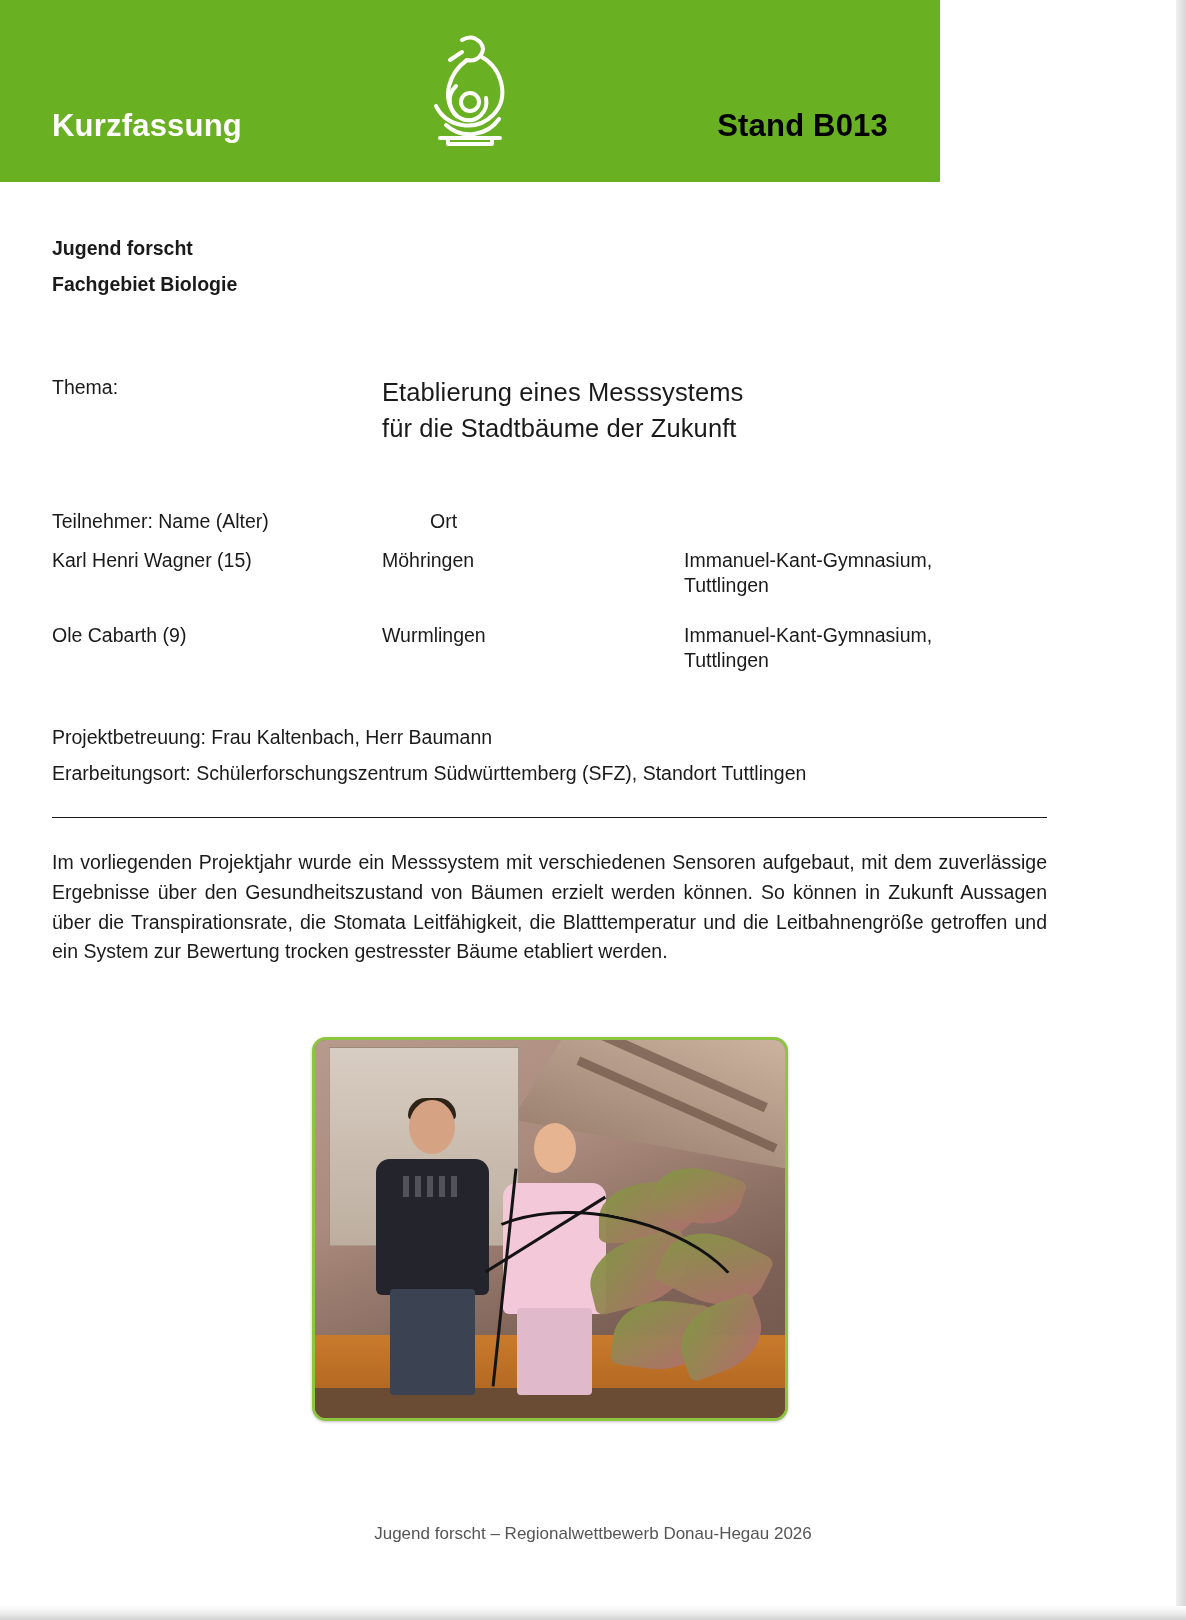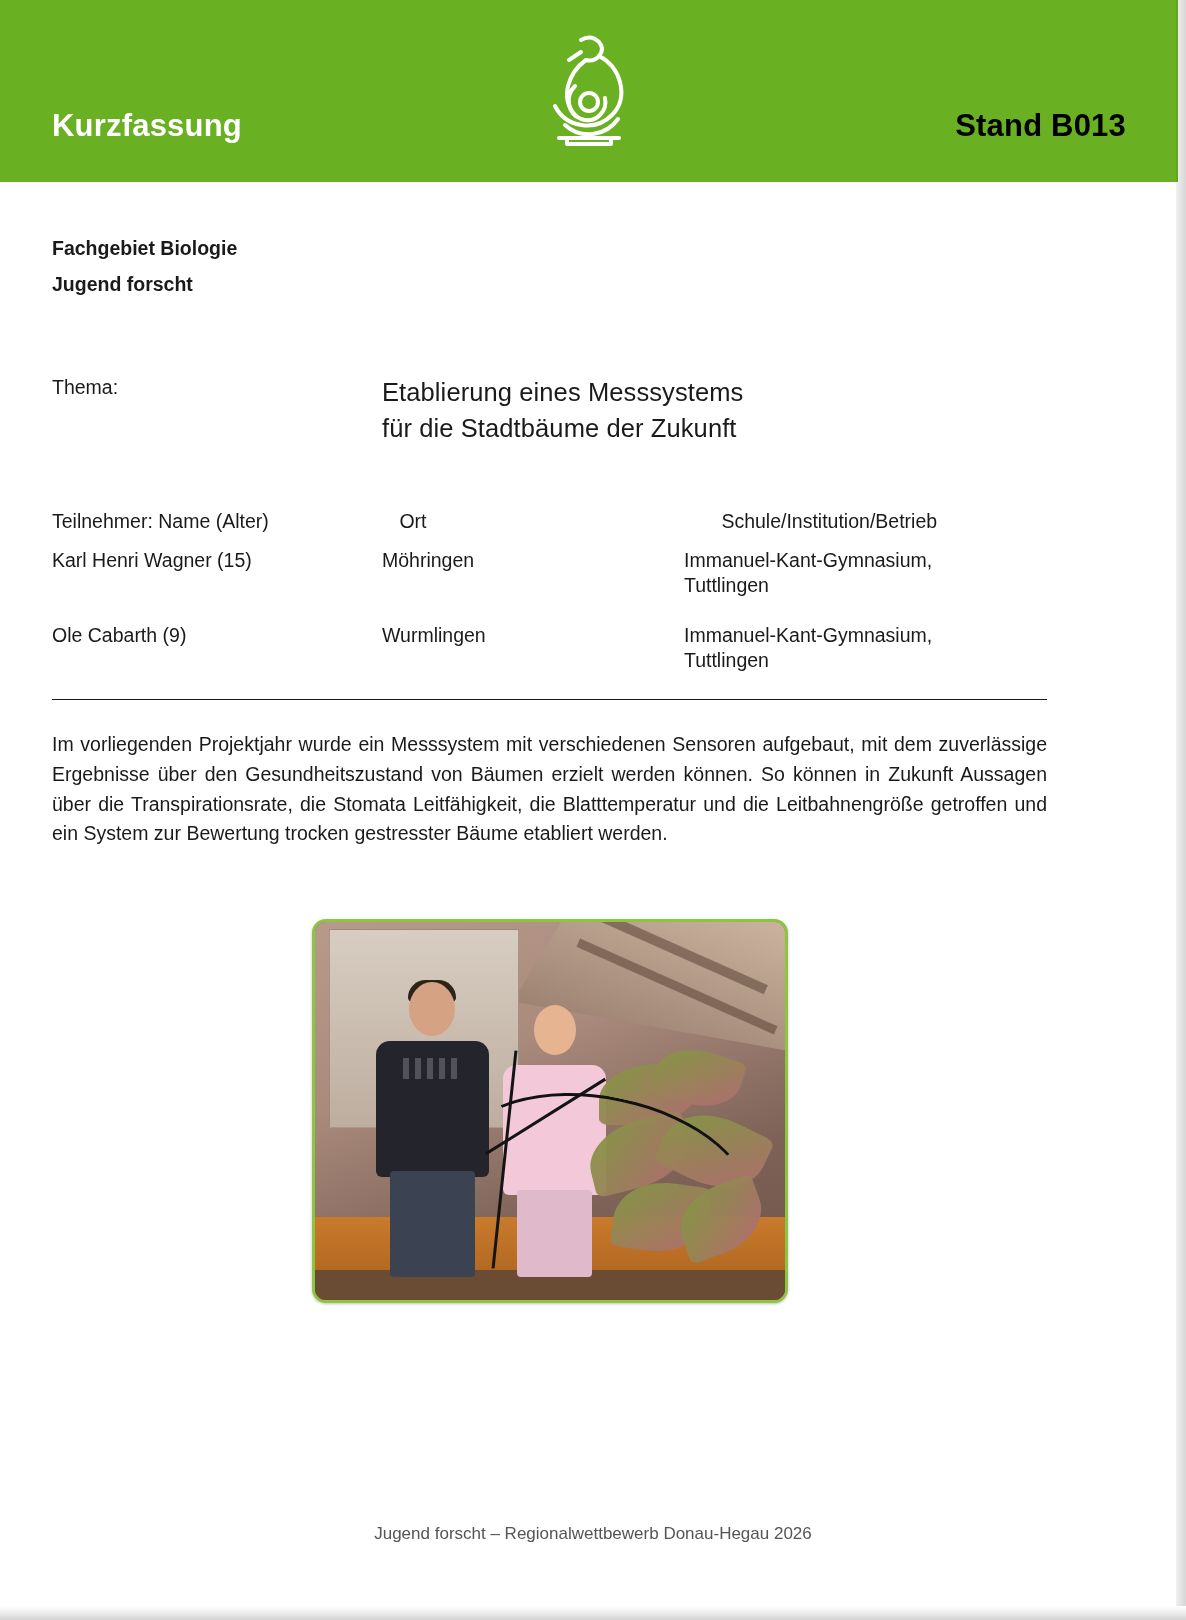--- a/index.html
+++ b/index.html
@@ -14,21 +14,21 @@
     font-family: "Liberation Sans", sans-serif;
     color: #1a1a1a;
     overflow: hidden;
   }
 
   
   .header {
     position: absolute;
     left: 0;
     top: 0;
-    width: 1178px;
+    width: 940px;
     height: 182px;
     background: #6ab023;
     box-sizing: border-box;
   }
   .header-inner {
     position: absolute;
     left: 0;
     top: 0;
     right: 0;
     bottom: 0;
@@ -295,37 +295,36 @@
       </svg>
     </div>
 
     <div class="header-right">Stand B013</div>
   </div>
 </div>
 
 <div class="content">
 
   <div class="meta-block">
+    <div class="meta-line">Jugend forscht</div>
     <div class="meta-line">Fachgebiet Biologie</div>
-    <div class="meta-line">Jugend forscht</div>
   </div>
 
   <div class="thema-row">
     <div class="thema-label">Thema:</div>
     <div class="thema-title">
       <div>Etablierung eines Messsystems</div>
       <div>für die Stadtbäume der Zukunft</div>
     </div>
   </div>
 
   <div class="participants">
     <div class="p-row head">
       <div class="p-name">Teilnehmer: Name (Alter)</div>
       <div class="p-ort">Ort</div>
-      <div class="p-school">Schule/Institution/Betrieb</div>
     </div>
 
     <div class="p-row entry">
       <div class="p-name">Karl Henri Wagner (15)</div>
       <div class="p-ort">Möhringen</div>
       <div class="p-school">
         <div>Immanuel-Kant-Gymnasium,</div>
         <div>Tuttlingen</div>
       </div>
     </div>
@@ -333,20 +332,24 @@
     <div class="p-row entry">
       <div class="p-name">Ole Cabarth (9)</div>
       <div class="p-ort">Wurmlingen</div>
       <div class="p-school">
         <div>Immanuel-Kant-Gymnasium,</div>
         <div>Tuttlingen</div>
       </div>
     </div>
   </div>
 
+  <div class="proj-lines">
+    <div>Projektbetreuung: Frau Kaltenbach, Herr Baumann</div>
+    <div>Erarbeitungsort: Schülerforschungszentrum Südwürttemberg (SFZ), Standort Tuttlingen</div>
+  </div>
 
   <div class="rule"></div>
 
   <div class="abstract">Im vorliegenden Projektjahr wurde ein Messsystem mit verschiedenen Sensoren aufgebaut, mit dem zuverlässige Ergebnisse über den Gesundheitszustand von Bäumen erzielt werden können. So können in Zukunft Aussagen über die Transpirationsrate, die Stomata Leitfähigkeit, die Blatttemperatur und die Leitbahnengröße getroffen und ein System zur Bewertung trocken gestresster Bäume etabliert werden.</div>
 
   <div class="photo-wrap">
     <div class="photo">
       <div class="ph-wall"></div>
       <div class="ph-ceiling"></div>
       <div class="ph-beam b1"></div>

